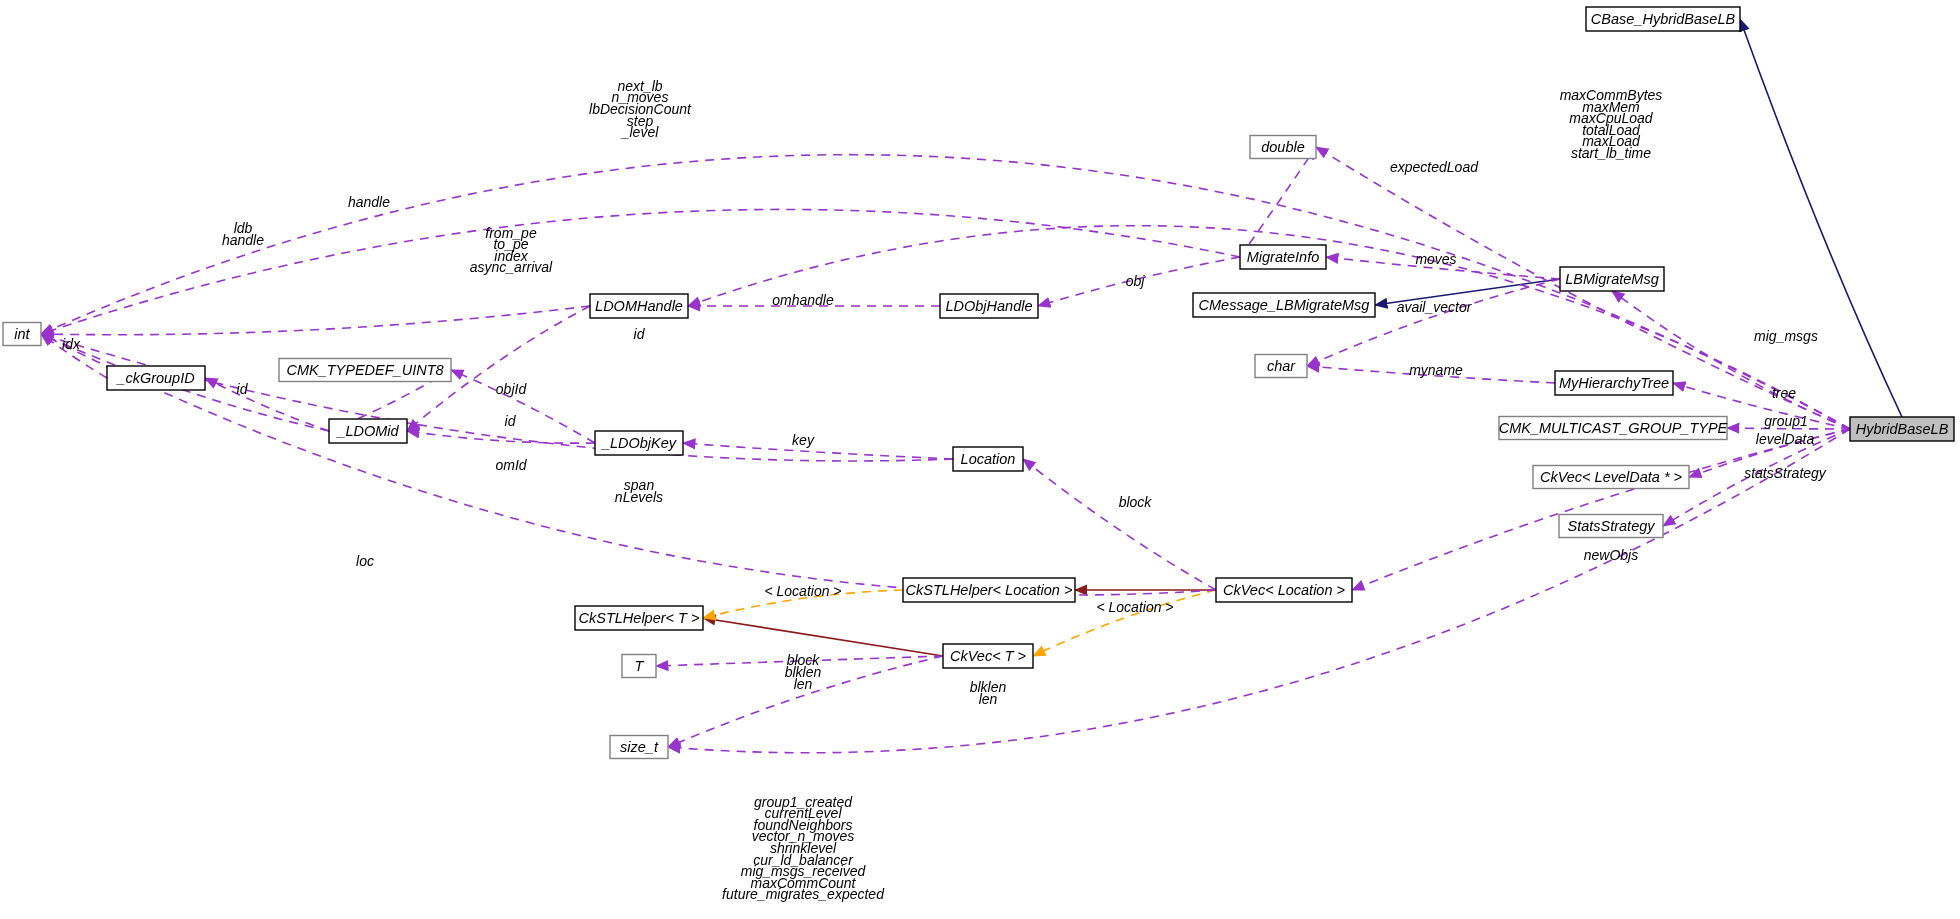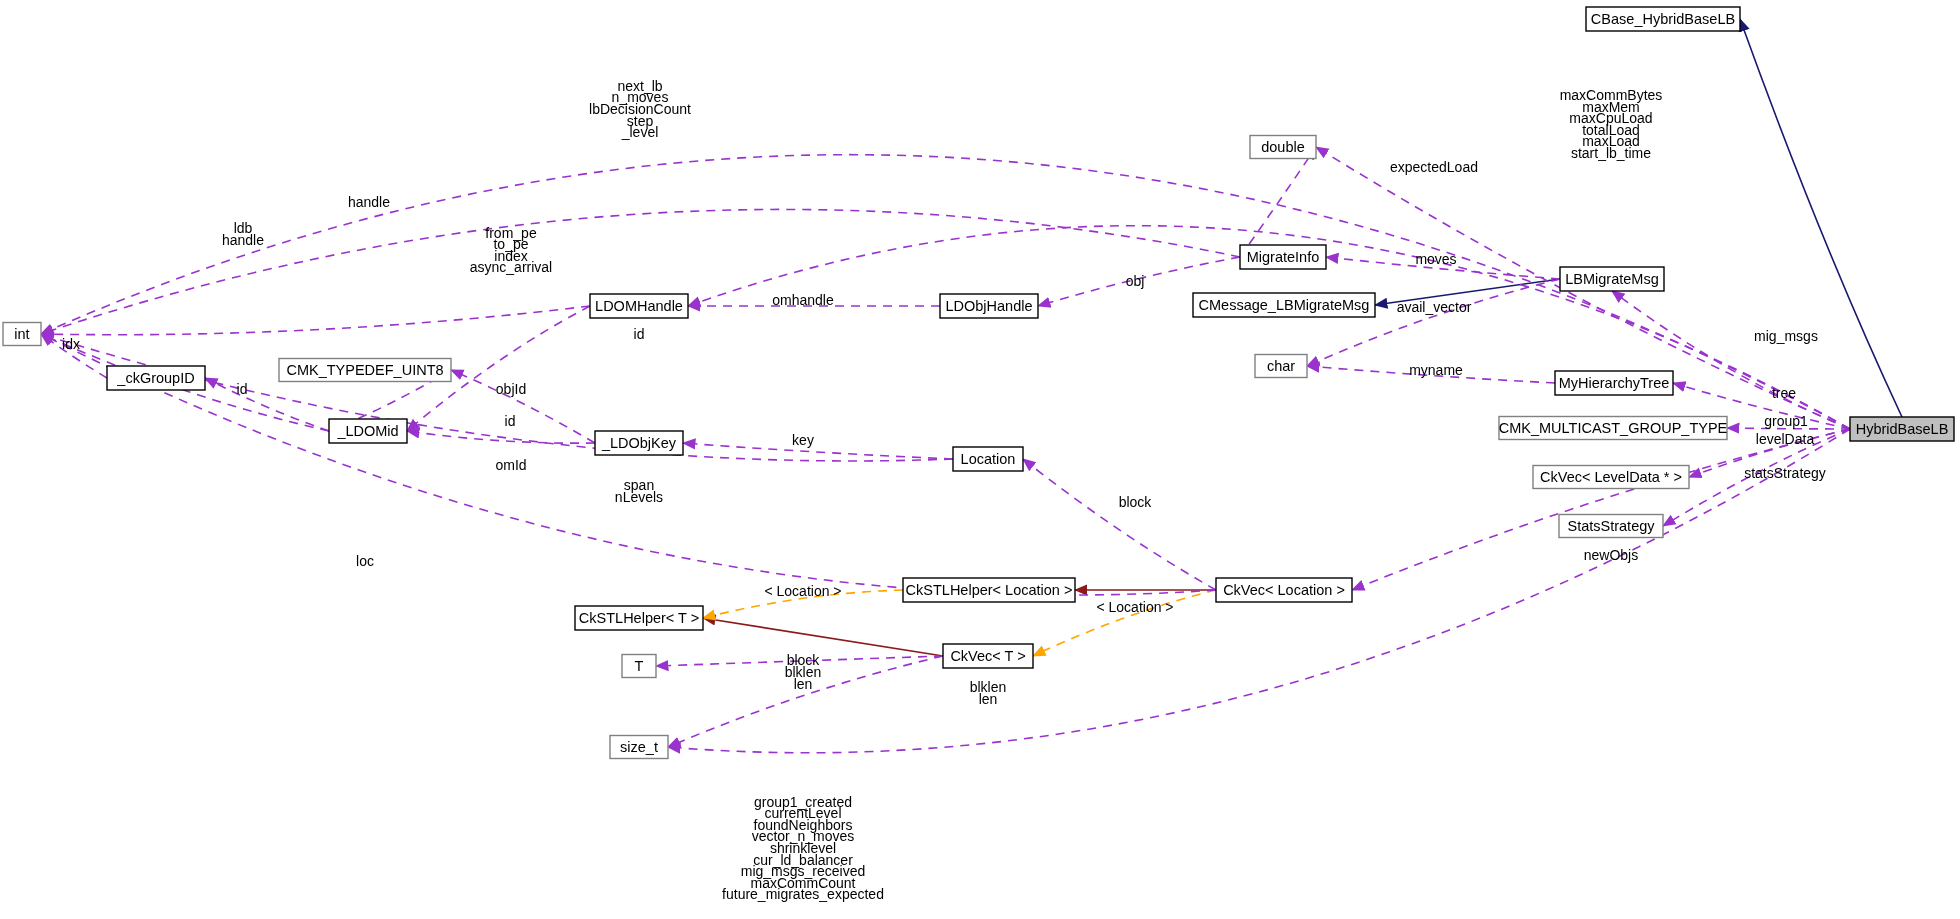--- a/index.html
+++ b/index.html
@@ -11,20 +11,21 @@
   body {
     width: 1960px;
     height: 919px;
     overflow: hidden;
     font-family: "Liberation Sans", "DejaVu Sans", sans-serif;
   }
   #diagram-root {
     position: relative;
     width: 1960px;
     height: 919px;
+    font-style: italic;
   }
   svg#graph {
     position: absolute;
     top: 0;
     left: 0;
     width: 1960px;
     height: 919px;
     display: block;
   }
   .node-box {

